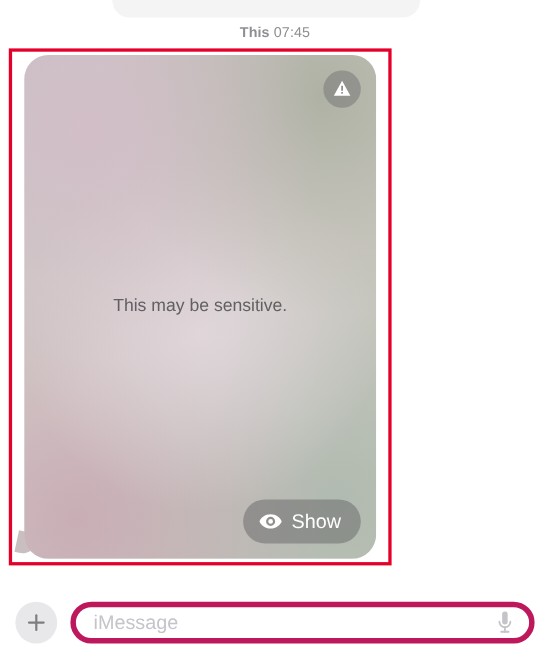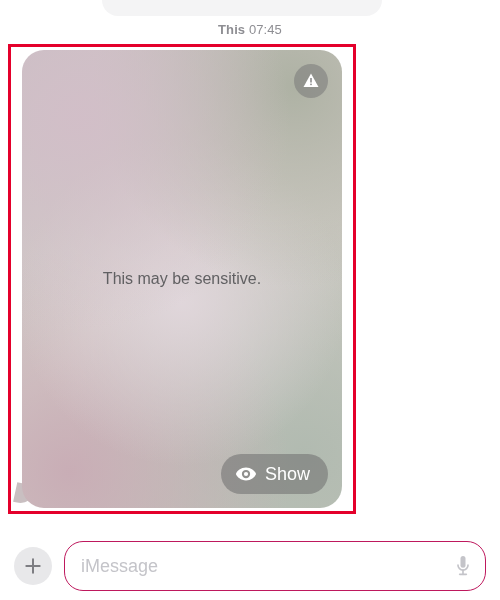--- a/index.html
+++ b/index.html
@@ -128,22 +128,22 @@
       border-radius: 50%;
       background: #e8e8ea;
       display: flex;
       align-items: center;
       justify-content: center;
       cursor: pointer;
       flex-shrink: 0;
     }
     .input-pill {
       flex: 1;
-      height: 50px;
-      border: 1px solid #be185d;
+      height: 38px;
+      border: 5px solid #be185d;
       border-radius: 19px;
       display: flex;
       align-items: center;
       padding: 0 12px 0 16px;
       background: #fff;
     }
     .input-pill input {
       flex: 1;
       border: none;
       outline: none;

